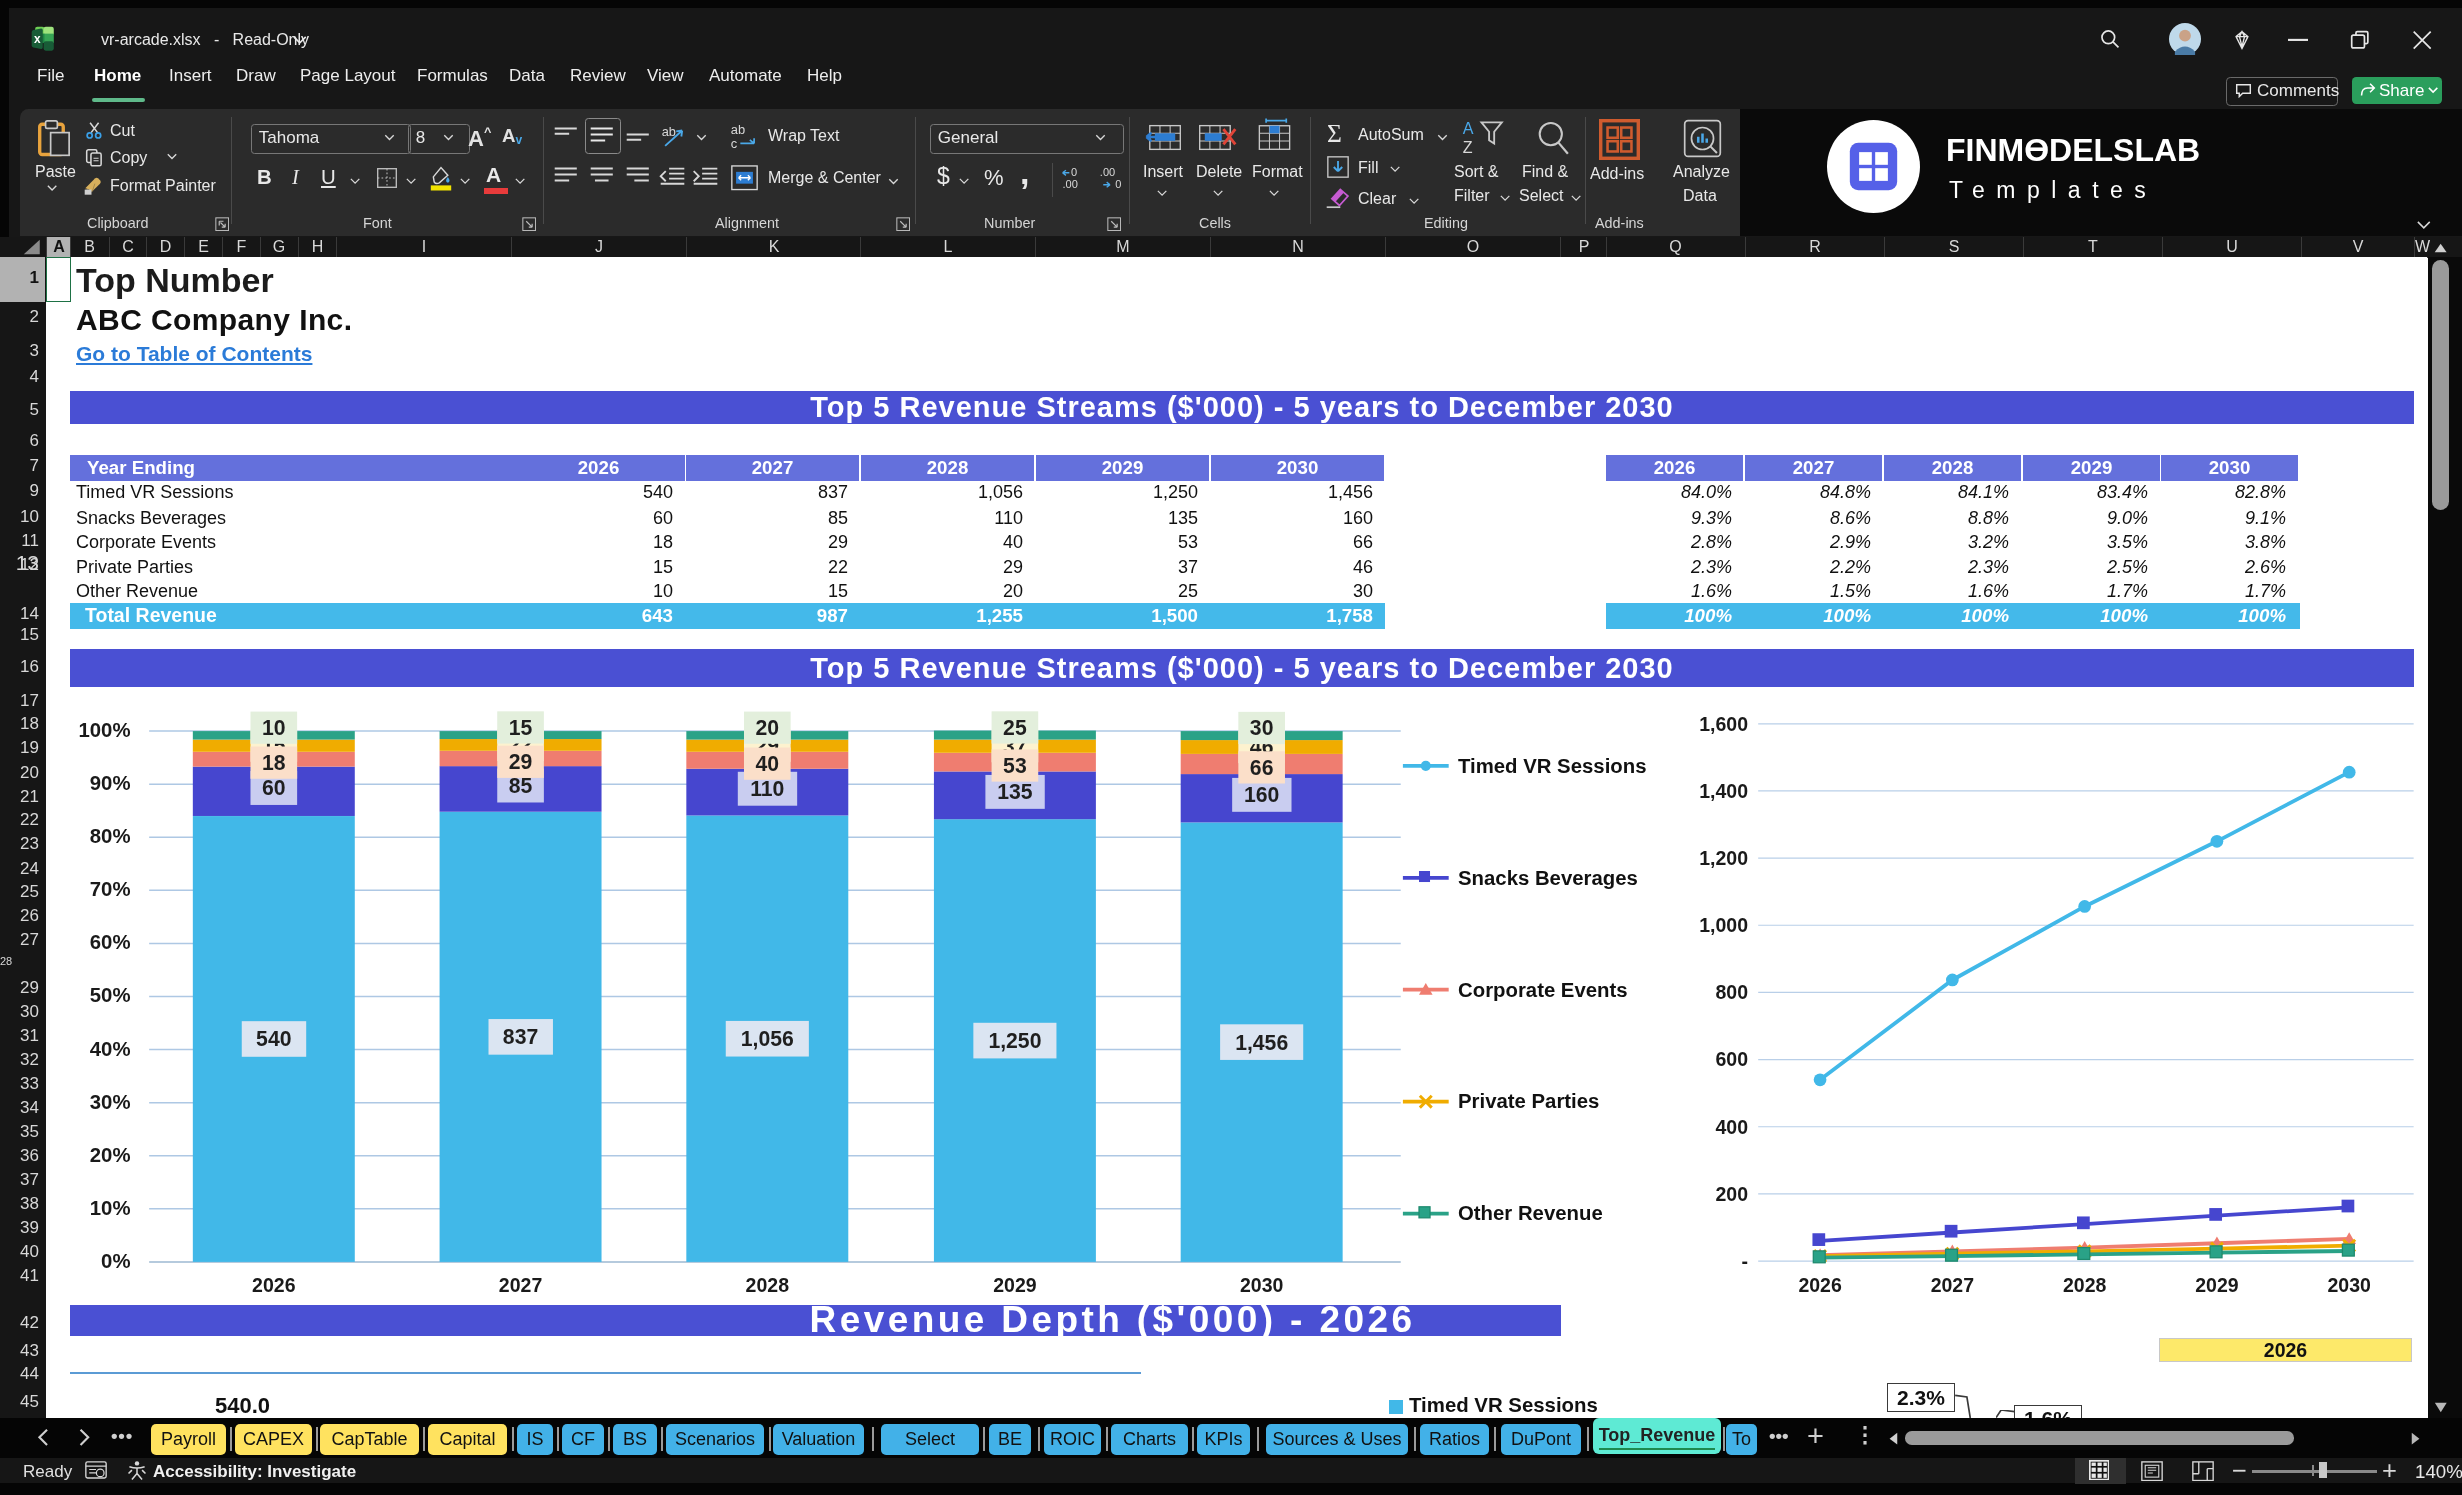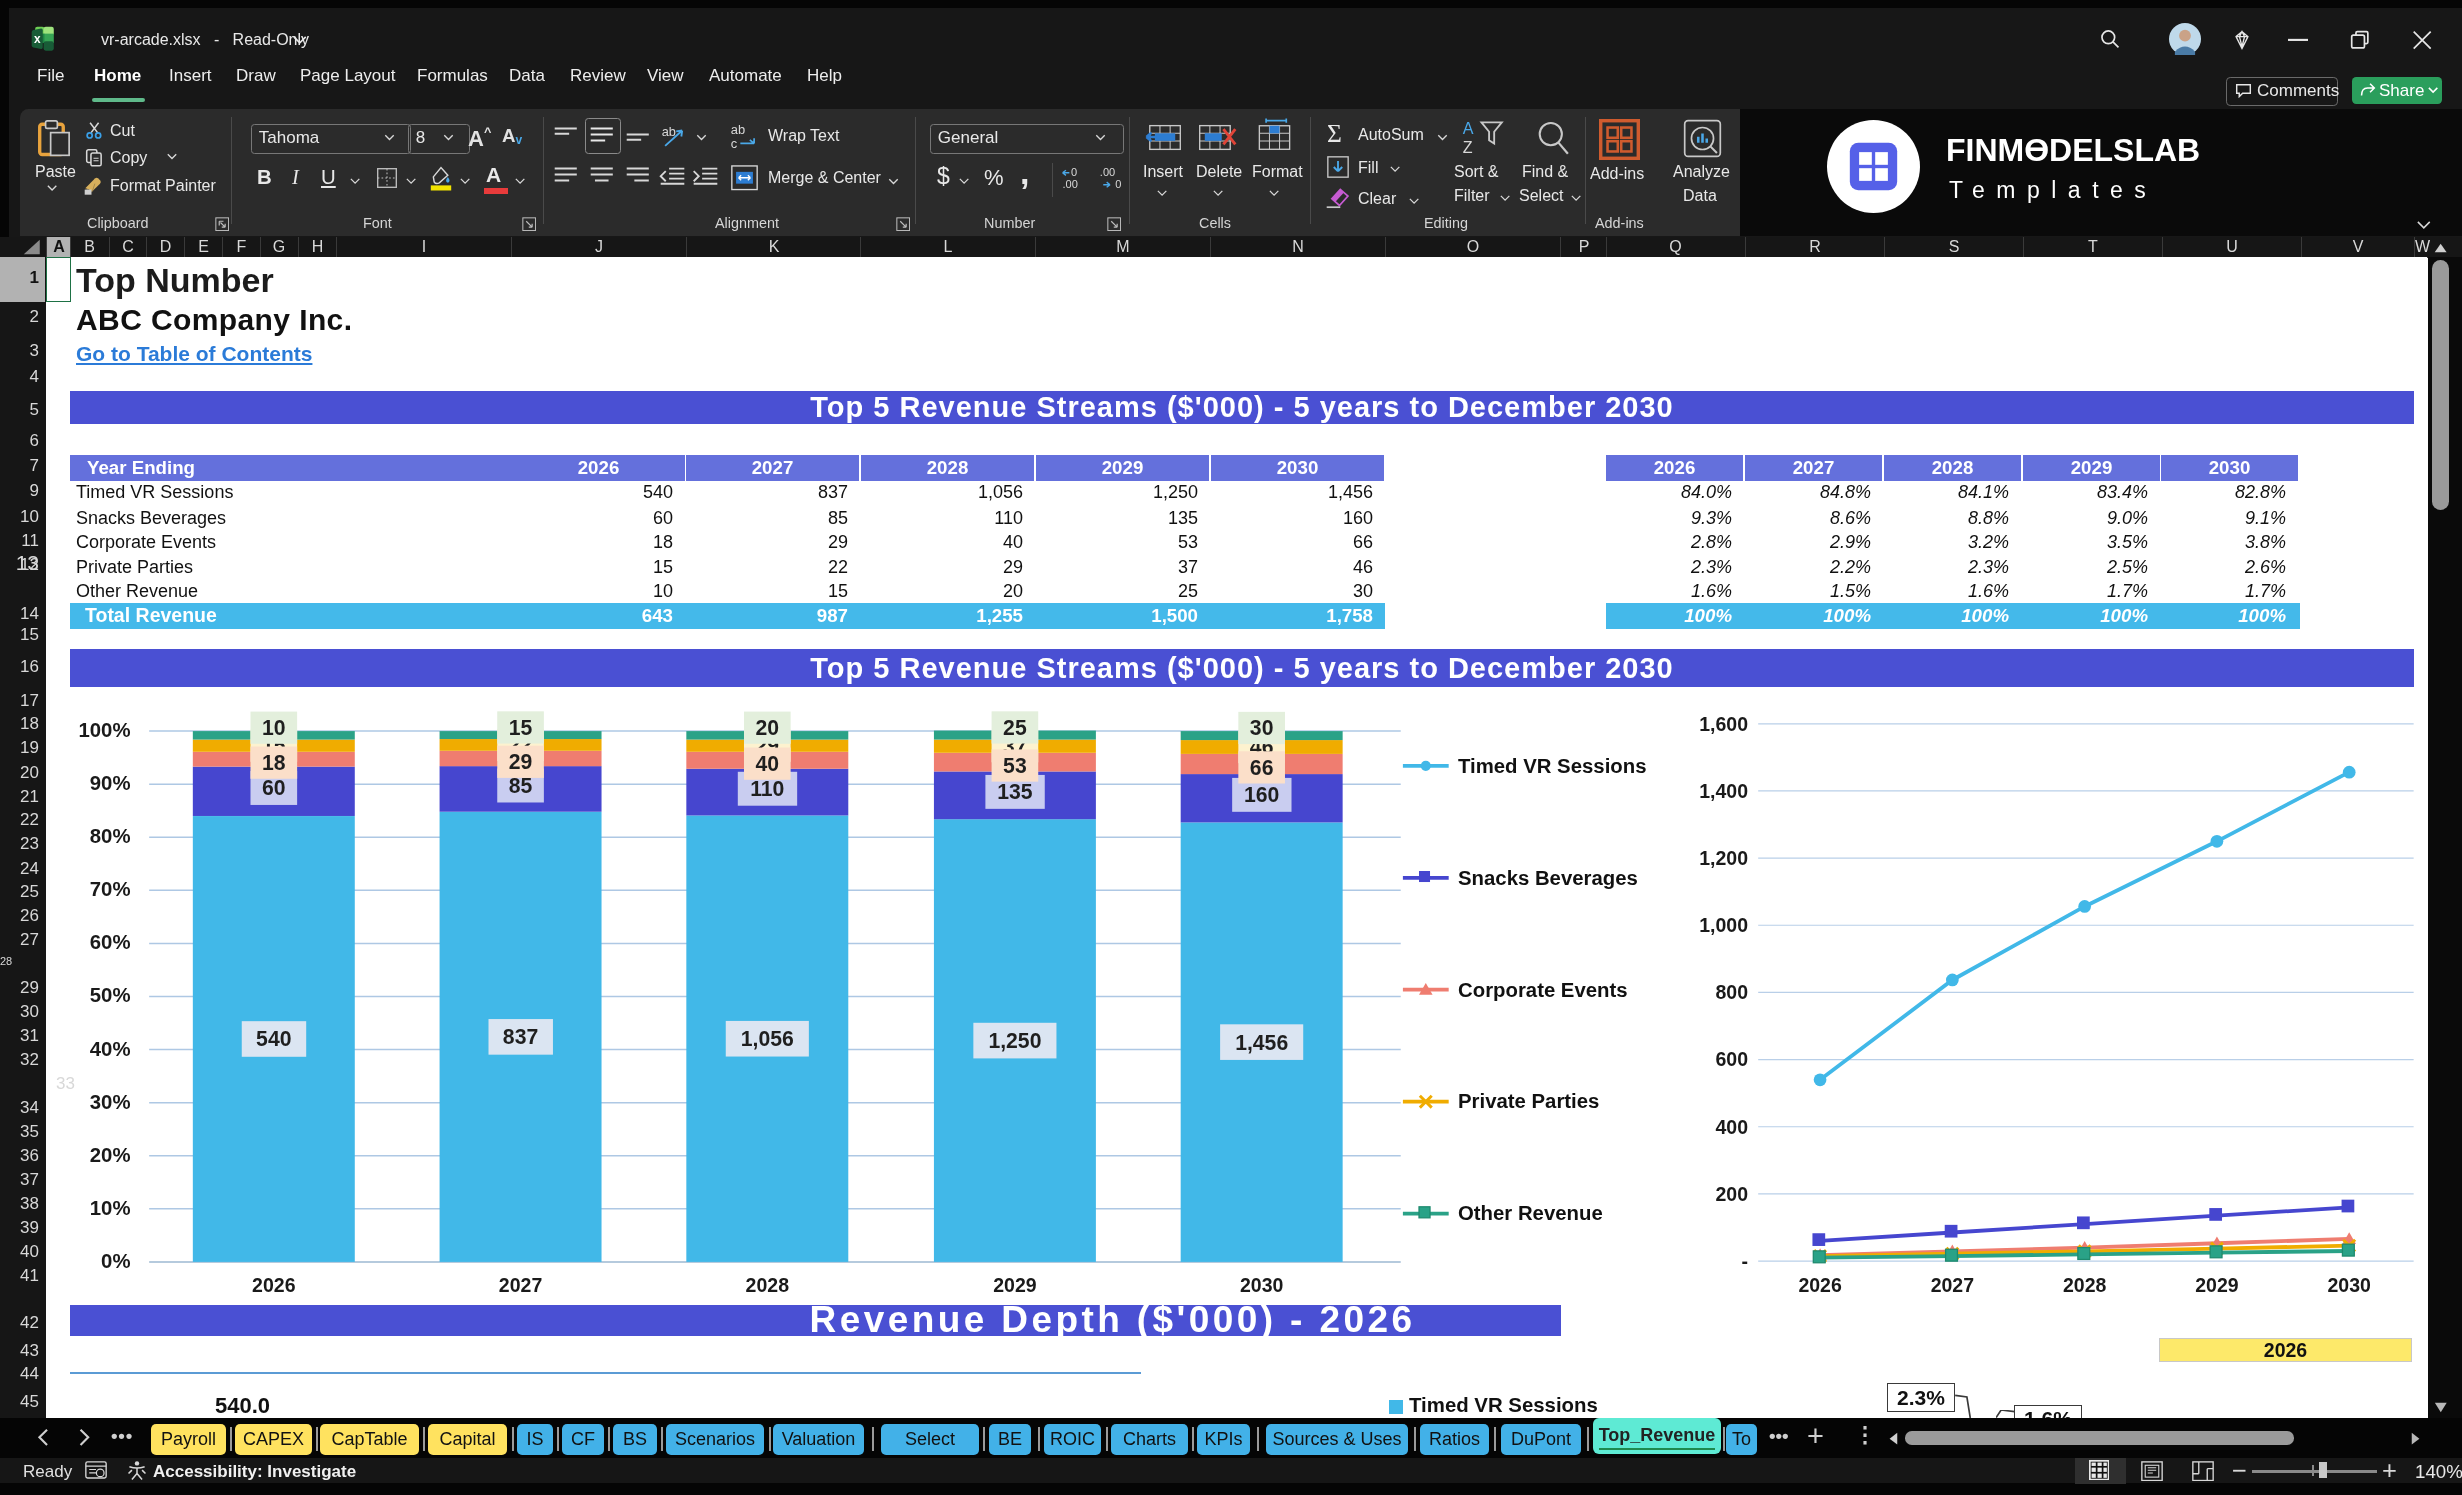--- a/index.html
+++ b/index.html
@@ -433,21 +433,21 @@
 <div class="abs" style="left:0;top:834px;width:39px;color:#d8d8d8;font-size:17px;text-align:right;">23</div>
 <div class="abs" style="left:0;top:859px;width:39px;color:#d8d8d8;font-size:17px;text-align:right;">24</div>
 <div class="abs" style="left:0;top:882px;width:39px;color:#d8d8d8;font-size:17px;text-align:right;">25</div>
 <div class="abs" style="left:0;top:906px;width:39px;color:#d8d8d8;font-size:17px;text-align:right;">26</div>
 <div class="abs" style="left:0;top:930px;width:39px;color:#d8d8d8;font-size:17px;text-align:right;">27</div>
 <div class="abs" style="left:0;top:955px;width:39px;color:#d8d8d8;font-size:11px;">28</div>
 <div class="abs" style="left:0;top:978px;width:39px;color:#d8d8d8;font-size:17px;text-align:right;">29</div>
 <div class="abs" style="left:0;top:1002px;width:39px;color:#d8d8d8;font-size:17px;text-align:right;">30</div>
 <div class="abs" style="left:0;top:1026px;width:39px;color:#d8d8d8;font-size:17px;text-align:right;">31</div>
 <div class="abs" style="left:0;top:1050px;width:39px;color:#d8d8d8;font-size:17px;text-align:right;">32</div>
-<div class="abs" style="left:0;top:1074px;width:39px;color:#d8d8d8;font-size:17px;text-align:right;padding-left:36px;">33</div>
+<div class="abs" style="left:0;top:1074px;width:39px;color:#d8d8d8;font-size:17px;text-align:right;">33</div>
 <div class="abs" style="left:0;top:1098px;width:39px;color:#d8d8d8;font-size:17px;text-align:right;">34</div>
 <div class="abs" style="left:0;top:1122px;width:39px;color:#d8d8d8;font-size:17px;text-align:right;">35</div>
 <div class="abs" style="left:0;top:1146px;width:39px;color:#d8d8d8;font-size:17px;text-align:right;">36</div>
 <div class="abs" style="left:0;top:1170px;width:39px;color:#d8d8d8;font-size:17px;text-align:right;">37</div>
 <div class="abs" style="left:0;top:1194px;width:39px;color:#d8d8d8;font-size:17px;text-align:right;">38</div>
 <div class="abs" style="left:0;top:1218px;width:39px;color:#d8d8d8;font-size:17px;text-align:right;">39</div>
 <div class="abs" style="left:0;top:1242px;width:39px;color:#d8d8d8;font-size:17px;text-align:right;">40</div>
 <div class="abs" style="left:0;top:1266px;width:39px;color:#d8d8d8;font-size:17px;text-align:right;">41</div>
 <div class="abs" style="left:0;top:1313px;width:39px;color:#d8d8d8;font-size:17px;text-align:right;">42</div>
 <div class="abs" style="left:0;top:1341px;width:39px;color:#d8d8d8;font-size:17px;text-align:right;">43</div>

